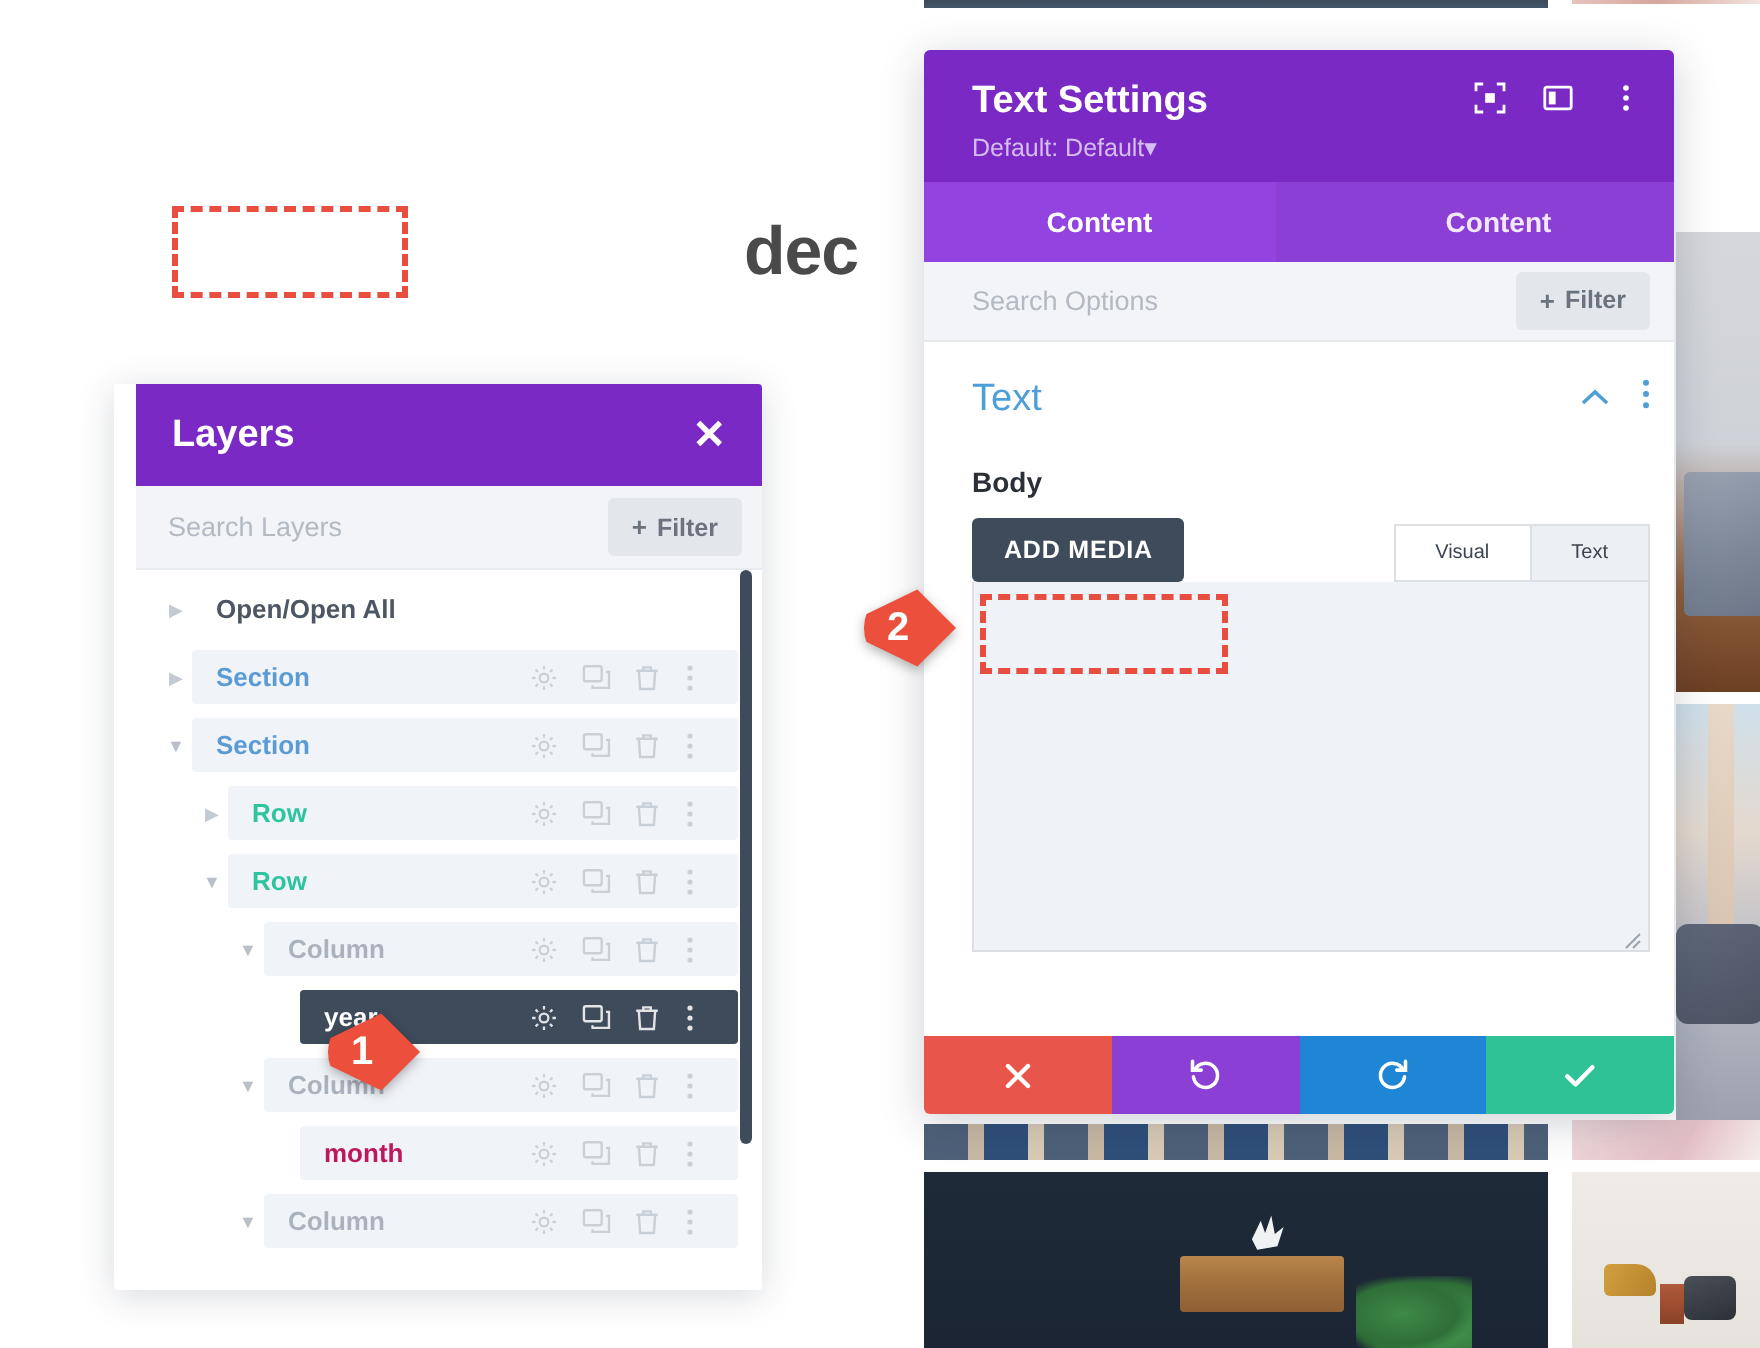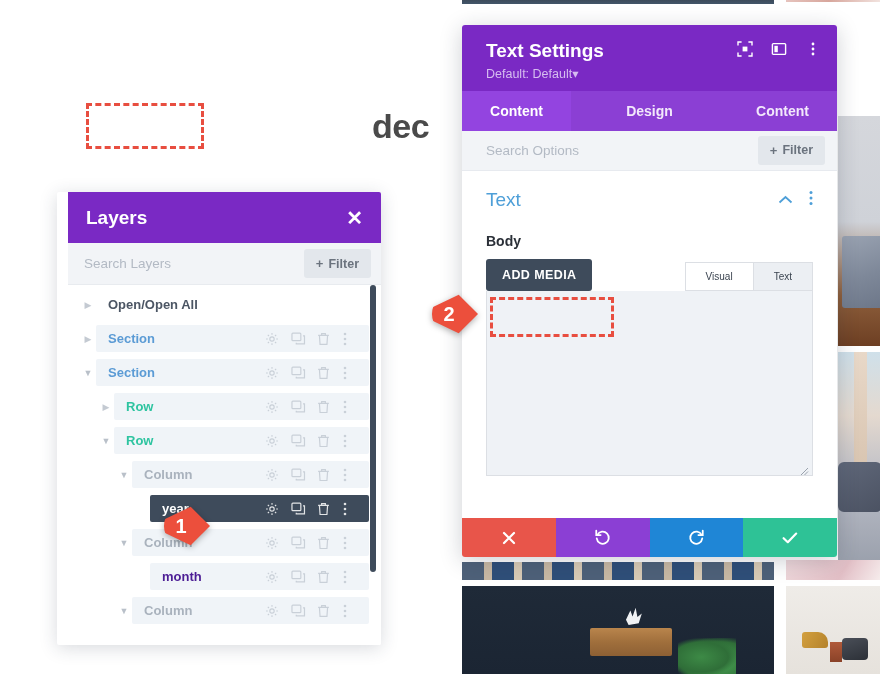--- a/index.html
+++ b/index.html
@@ -110,21 +110,21 @@
     flex: 1; display:flex; align-items:center; height:27px;
     background:#f0f4f8; border-radius:2px; padding-left: 12px;
   }
   .layer-chip.none { background: transparent; }
   .layer-chip.active { background:#3e4b5b; }
   .layer-label { font-size:13px; font-weight:700; flex:1; }
   .lb-open { color:#4c5664; font-weight:700; }
   .lb-section { color:#5b9bd5; }
   .lb-row { color:#2ec4a0; }
   .lb-column { color:#a9b2bd; }
-  .lb-text { color:#4c1d95; }
+  .lb-text { color:#be185d; }
   .lb-active { color:#ffffff; }
   .row-icons { display:flex; align-items:center; gap:12px; padding-right:12px; }
   .ic { width:14px; height:14px; opacity:.85; }
   .ic svg { display:block; }
 
   
   #layers-scrollbar {
     position:absolute; right: 5px; top: 0px; width: 6px; height: 287px;
     background:#3e4b5b; border-radius:3px;
   }
@@ -144,21 +144,21 @@
   .ts-tab {
     flex:1; display:flex; align-items:center; justify-content:center;
     color:#f2e8fb; font-size:14px; font-weight:700; cursor:pointer;
   }
   .ts-tab.active { background:#9344e0; color:#ffffff; }
   .ts-search {
     height:40px; background:#f2f4f7; display:flex; align-items:center;
     justify-content:space-between; padding: 0 12px 0 24px; border-bottom:1px solid #e7eaef;text-align:center;
   }
   .ts-search-ph { color:#b3bac4; font-size:13.5px; }
-  .ts-content { flex:1; background:#fff; padding: 18px 24px 0 24px; overflow:hidden; }
+  .ts-content { flex:1; background:#fff; padding: 18px 12px 0 24px; overflow:hidden; }
   .ts-section-head { display:flex; align-items:center; justify-content:space-between; }
   .ts-section-title { color:#4e9fd8; font-size:19px; }
   .ts-section-icons { display:flex; align-items:center; gap:16px; color:#4e9fd8; }
   .ts-field-label { margin-top:22px; font-size:14px; font-weight:700; color:#2b3038; }
   .ts-editor-bar { margin-top:10px; display:flex; align-items:flex-end; justify-content:space-between; }
   .add-media-btn {
     background:#3e4b5b; color:#fff; font-size:12.5px; font-weight:700;
     padding:9px 16px; border-radius:3px; letter-spacing:.4px; cursor:pointer;
   }
   .vt-tabs { display:flex; }
@@ -582,21 +582,20 @@
             <circle cx="8" cy="3" r="1.4" fill="#ffffff"></circle>
             <circle cx="8" cy="8" r="1.4" fill="#ffffff"></circle>
             <circle cx="8" cy="13" r="1.4" fill="#ffffff"></circle>
           </svg>
         </span>
       </div>
     </div>
 
     <div class="ts-tabs" id="ts-tabs">
         <div class="ts-tab active">Content</div>
-        <div class="ts-tab">Design</div>
         <div class="ts-tab">Content</div>
       </div>
 
     <div class="ts-search">
       <div class="ts-search-ph">Search Options</div>
       <div class="filter-btn">
         <span class="filter-plus">+</span>
         <span>Filter</span>
       </div>
     </div>

